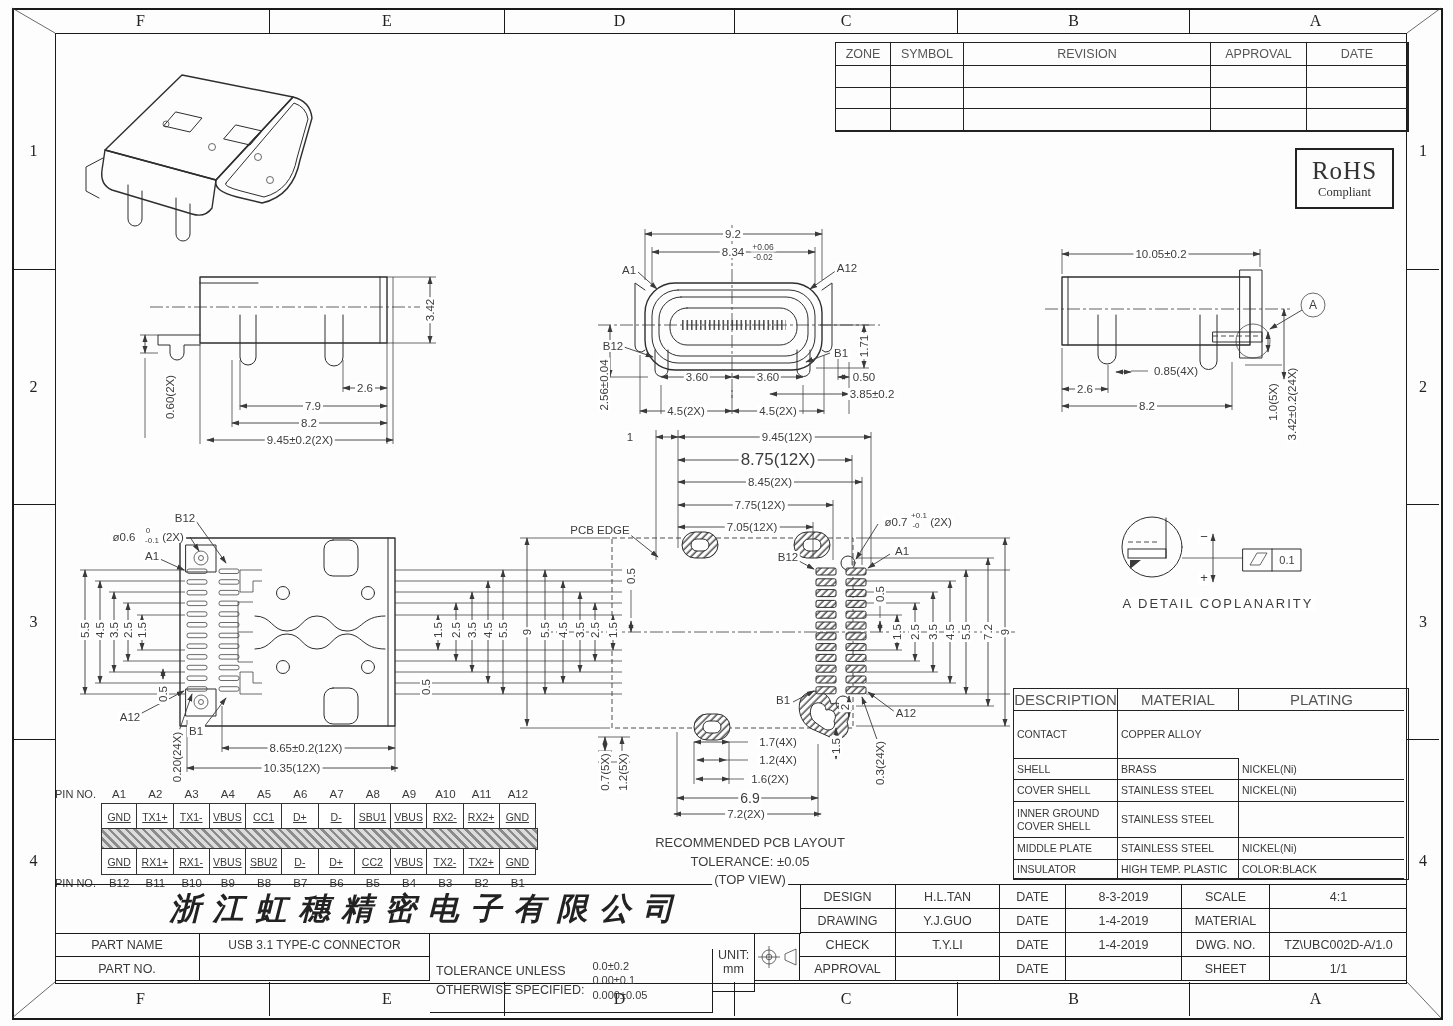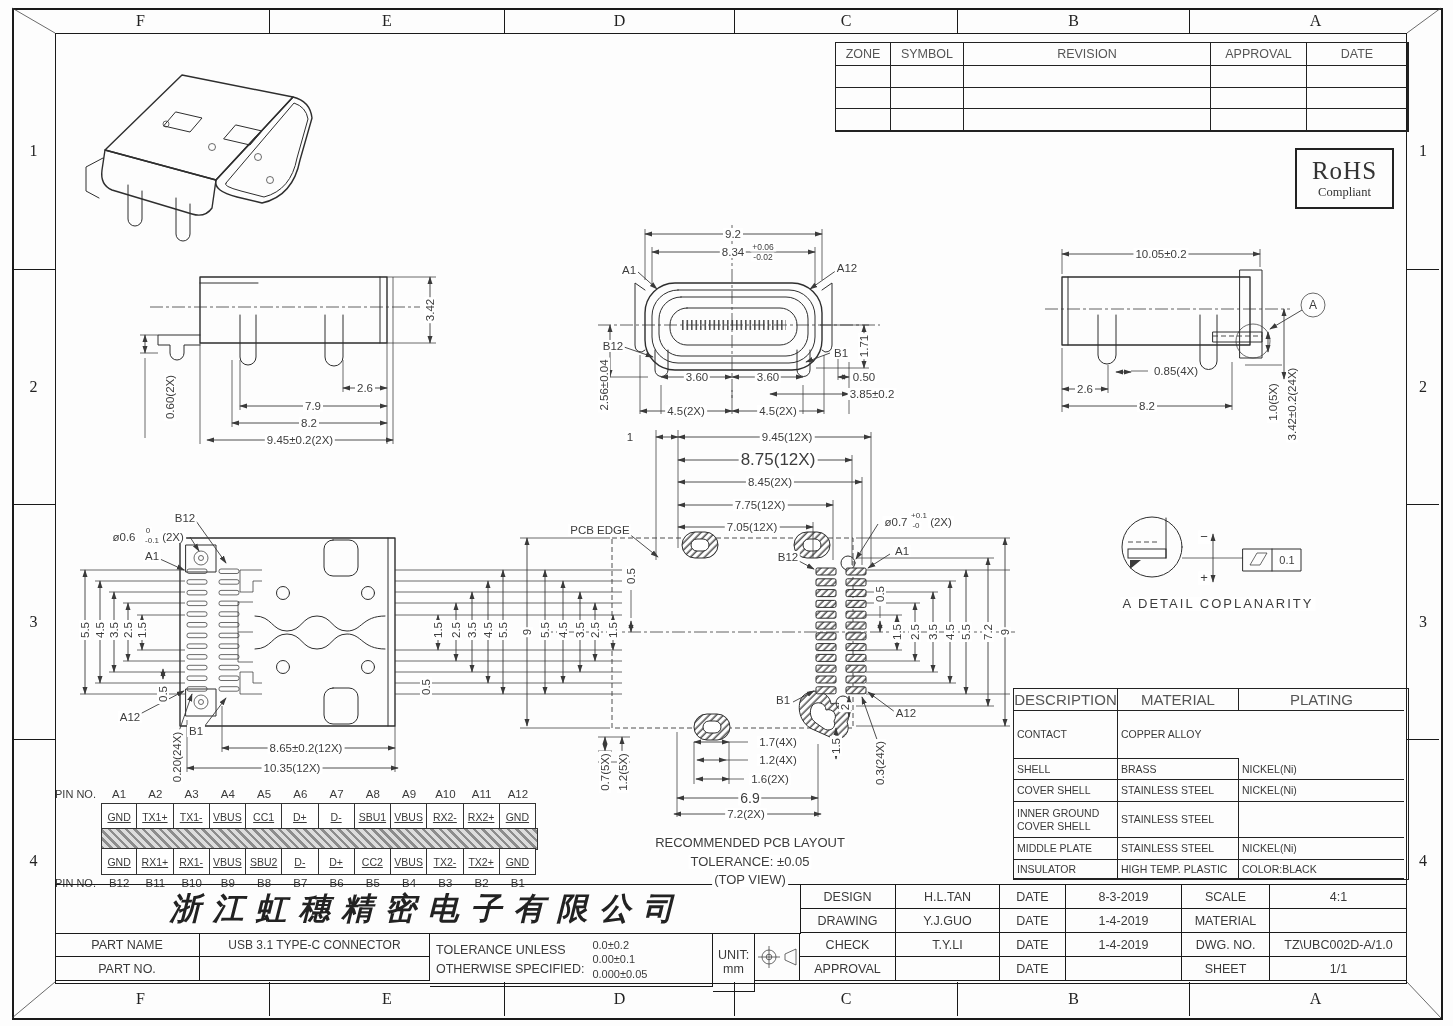--- a/index.html
+++ b/index.html
@@ -578,21 +578,21 @@
         </div>
       </div>
   </div>
 
   <div class="abs" id="tblock">
     <div id="tb-company">浙江虹穗精密电子有限公司</div>
     <div class="tbcell" style="left:0;top:48px;width:145px;height:24px;">PART NAME</div>
     <div class="tbcell" style="left:145px;top:48px;width:230px;height:24px;font-size:12px;">USB 3.1 TYPE-C CONNECTOR</div>
     <div class="tbcell" style="left:0;top:72px;width:145px;height:24px;">PART NO.</div>
     <div class="tbcell" style="left:145px;top:72px;width:230px;height:24px;"></div>
-    <div class="tbcell" style="left:375px;top:48px;width:283px;height:54px;justify-content:flex-start;padding-left:6px;box-sizing:border-box;">
+    <div class="tbcell" style="left:375px;top:64px;width:283px;height:64px;justify-content:flex-start;padding-left:6px;box-sizing:border-box;">
       <div style="line-height:1.5;">
         <div>TOLERANCE UNLESS</div>
         <div>OTHERWISE SPECIFIED:</div>
       </div>
       <div style="font-size:11px;line-height:1.3;margin-left:8px;">
         <div>0.0±0.2</div>
         <div>0.00±0.1</div>
         <div>0.000±0.05</div>
       </div>
     </div>

